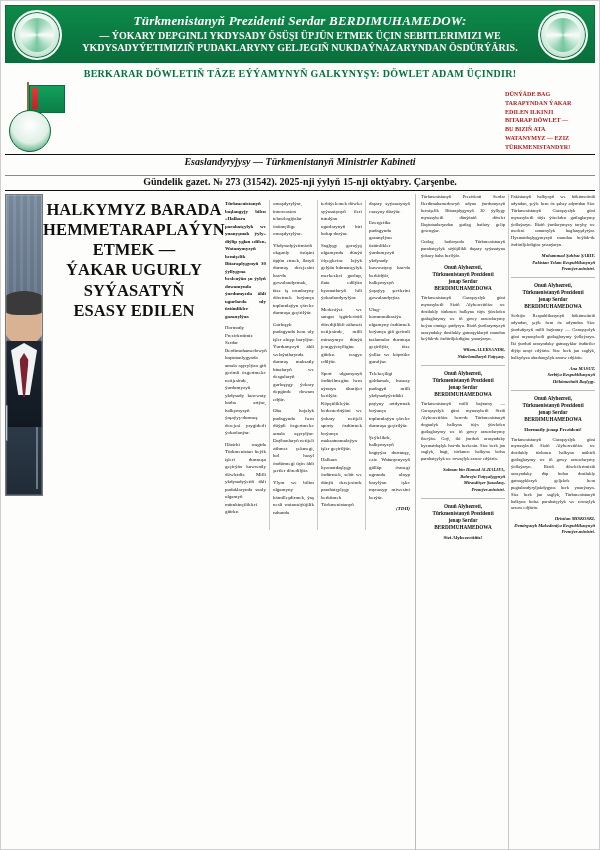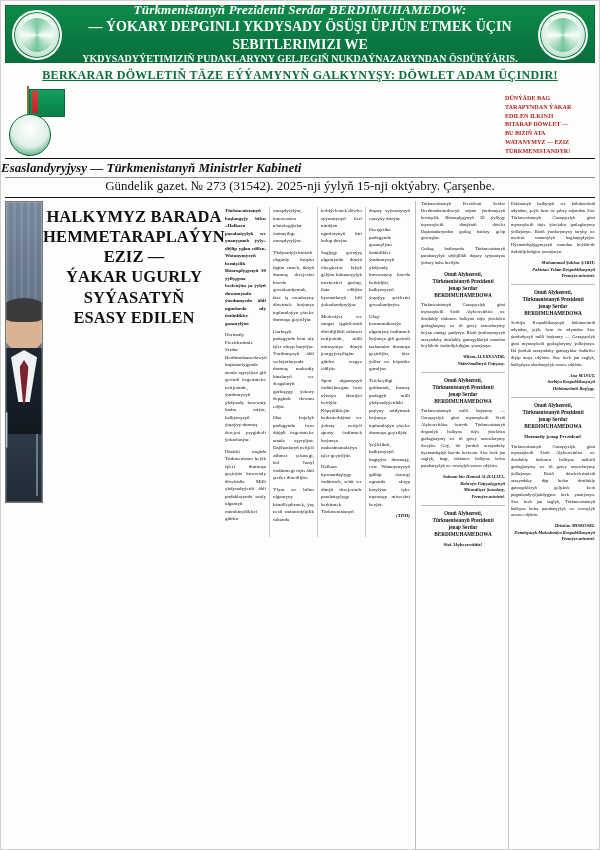--- a/index.html
+++ b/index.html
@@ -37,33 +37,32 @@
     position:absolute;inset:6px;border-radius:50%;
     background:conic-gradient(#16a05b,#ffffff,#16a05b,#ffffff,#16a05b);
     opacity:.55;
   }
   .banner-text{
     text-align:center;color:#ffffff;line-height:1.25;
     padding:2px 56px;
     font-weight:bold;
   }
   .banner-l1{font-size:13px;font-style:italic;letter-spacing:.2px;}
-  .banner-l2{font-size:14px;}
+  .banner-l2{font-size:10px;}
   .banner-l3{font-size:10px;}
 
   
   .motto{
     margin:2px 4px 0 4px;
     text-align:center;
     color:#0a6f3c;
-    font-size:12px;
+    font-size:10px;
     font-weight:bold;
     letter-spacing:.3px;
     padding:1px 0;
-    text-decoration:underline;
   }
 
   
   .masthead{
     position:relative;
     margin:0 4px;
     height:74px;
     display:flex;align-items:center;justify-content:center;
     overflow:hidden;
   }
@@ -96,25 +95,25 @@
     white-space:nowrap;
   }
   .mast-right{
     position:absolute;right:4px;top:10px;width:86px;
     color:#b01e1e;font-size:6.1px;line-height:1.45;font-weight:bold;text-align:left;
   }
   .mast-right .ln{display:block;}
 
   
   .subhead{
-    font-style:italic;font-weight:bold;
-    font-size:13px;color:#111;margin:1px 0 1px 0;
+    text-align:center;font-style:italic;font-weight:bold;
+    font-size:10px;color:#111;margin:1px 0 8px 0;
   }
   .issue-line{
-    text-align:center;font-size:13px;color:#111;margin-bottom:3px;
+    text-align:center;font-size:10px;color:#111;margin-bottom:3px;font-weight:bold;
   }
   .rule{height:1px;background:#111;margin:0 4px;}
   .rule.thin{height:1px;background:#888;}
 
   
   .content{
     display:flex;
     margin:3px 4px 4px 4px;
     height:668px;
   }
@@ -326,21 +325,21 @@
           <div class="shirt"></div>
           <div class="tie"></div>
         </div>
         <div class="laptop"></div>
         <div class="papers"></div>
         <div class="frame"></div>
       </div>
 
       <div class="headline">
         <span>HALKYMYZ BARADA</span>
-        <span>HEMMETARAPLAÝYN EZIZ —</span>
+        <span>HEMMETARAPLAÝYN ETMEK —</span>
         <span>ÝAKAR UGURLY SYÝASATYŇ</span>
         <span>ESASY EDILEN</span>
       </div>
 
       <div class="article">
         <p class="lead">Türkmenistanyň başlangyjy bilen «Halkara parahatçylyk we ynanyşmak ýyly» diýlip yglan edilen, Watanymyzyň hemişelik Bitaraplygynyň 30 ýyllygyna beslenýän şu ýylyň dowamynda ýurdumyzda ähli ugurlarda uly üstünlikler gazanylýar.</p>
         <p>Hormatly Prezidentimiz Serdar Berdimuhamedowyň baştutanlygynda amala aşyrylýan giň gerimli özgertmeler netijesinde, ýurdumyzyň ykdysady kuwwaty barha artýar, halkymyzyň ýaşaýyş-durmuş derejesi yzygiderli ýokarlanýar.</p>
         <p>Häzirki wagtda Türkmenistan beýik işleri durmuşa geçirýän kuwwatly döwletdir. Milli ykdysadyýetiň ähli pudaklarynda sanly ulgamyň mümkinçilikleri giňden ornaşdyrylýar, innowasion tehnologiýalar önümçilige ornaşdyrylýar.</p>
         <p>Ykdysadyýetimiziň okgunly ösüşini üpjün etmek, ilatyň durmuş derejesini has-da gowulandyrmak, täze iş orunlaryny döretmek boýunça toplumlaýyn çäreler durmuşa geçirilýär.</p>
         <p>Gurluşyk pudagynda hem uly işler alnyp barylýar. Ýurdumyzyň ähli welaýatlarynda durmuş maksatly binalaryň we desgalaryň gurluşygy ýokary depginde dowam edýär.</p>

